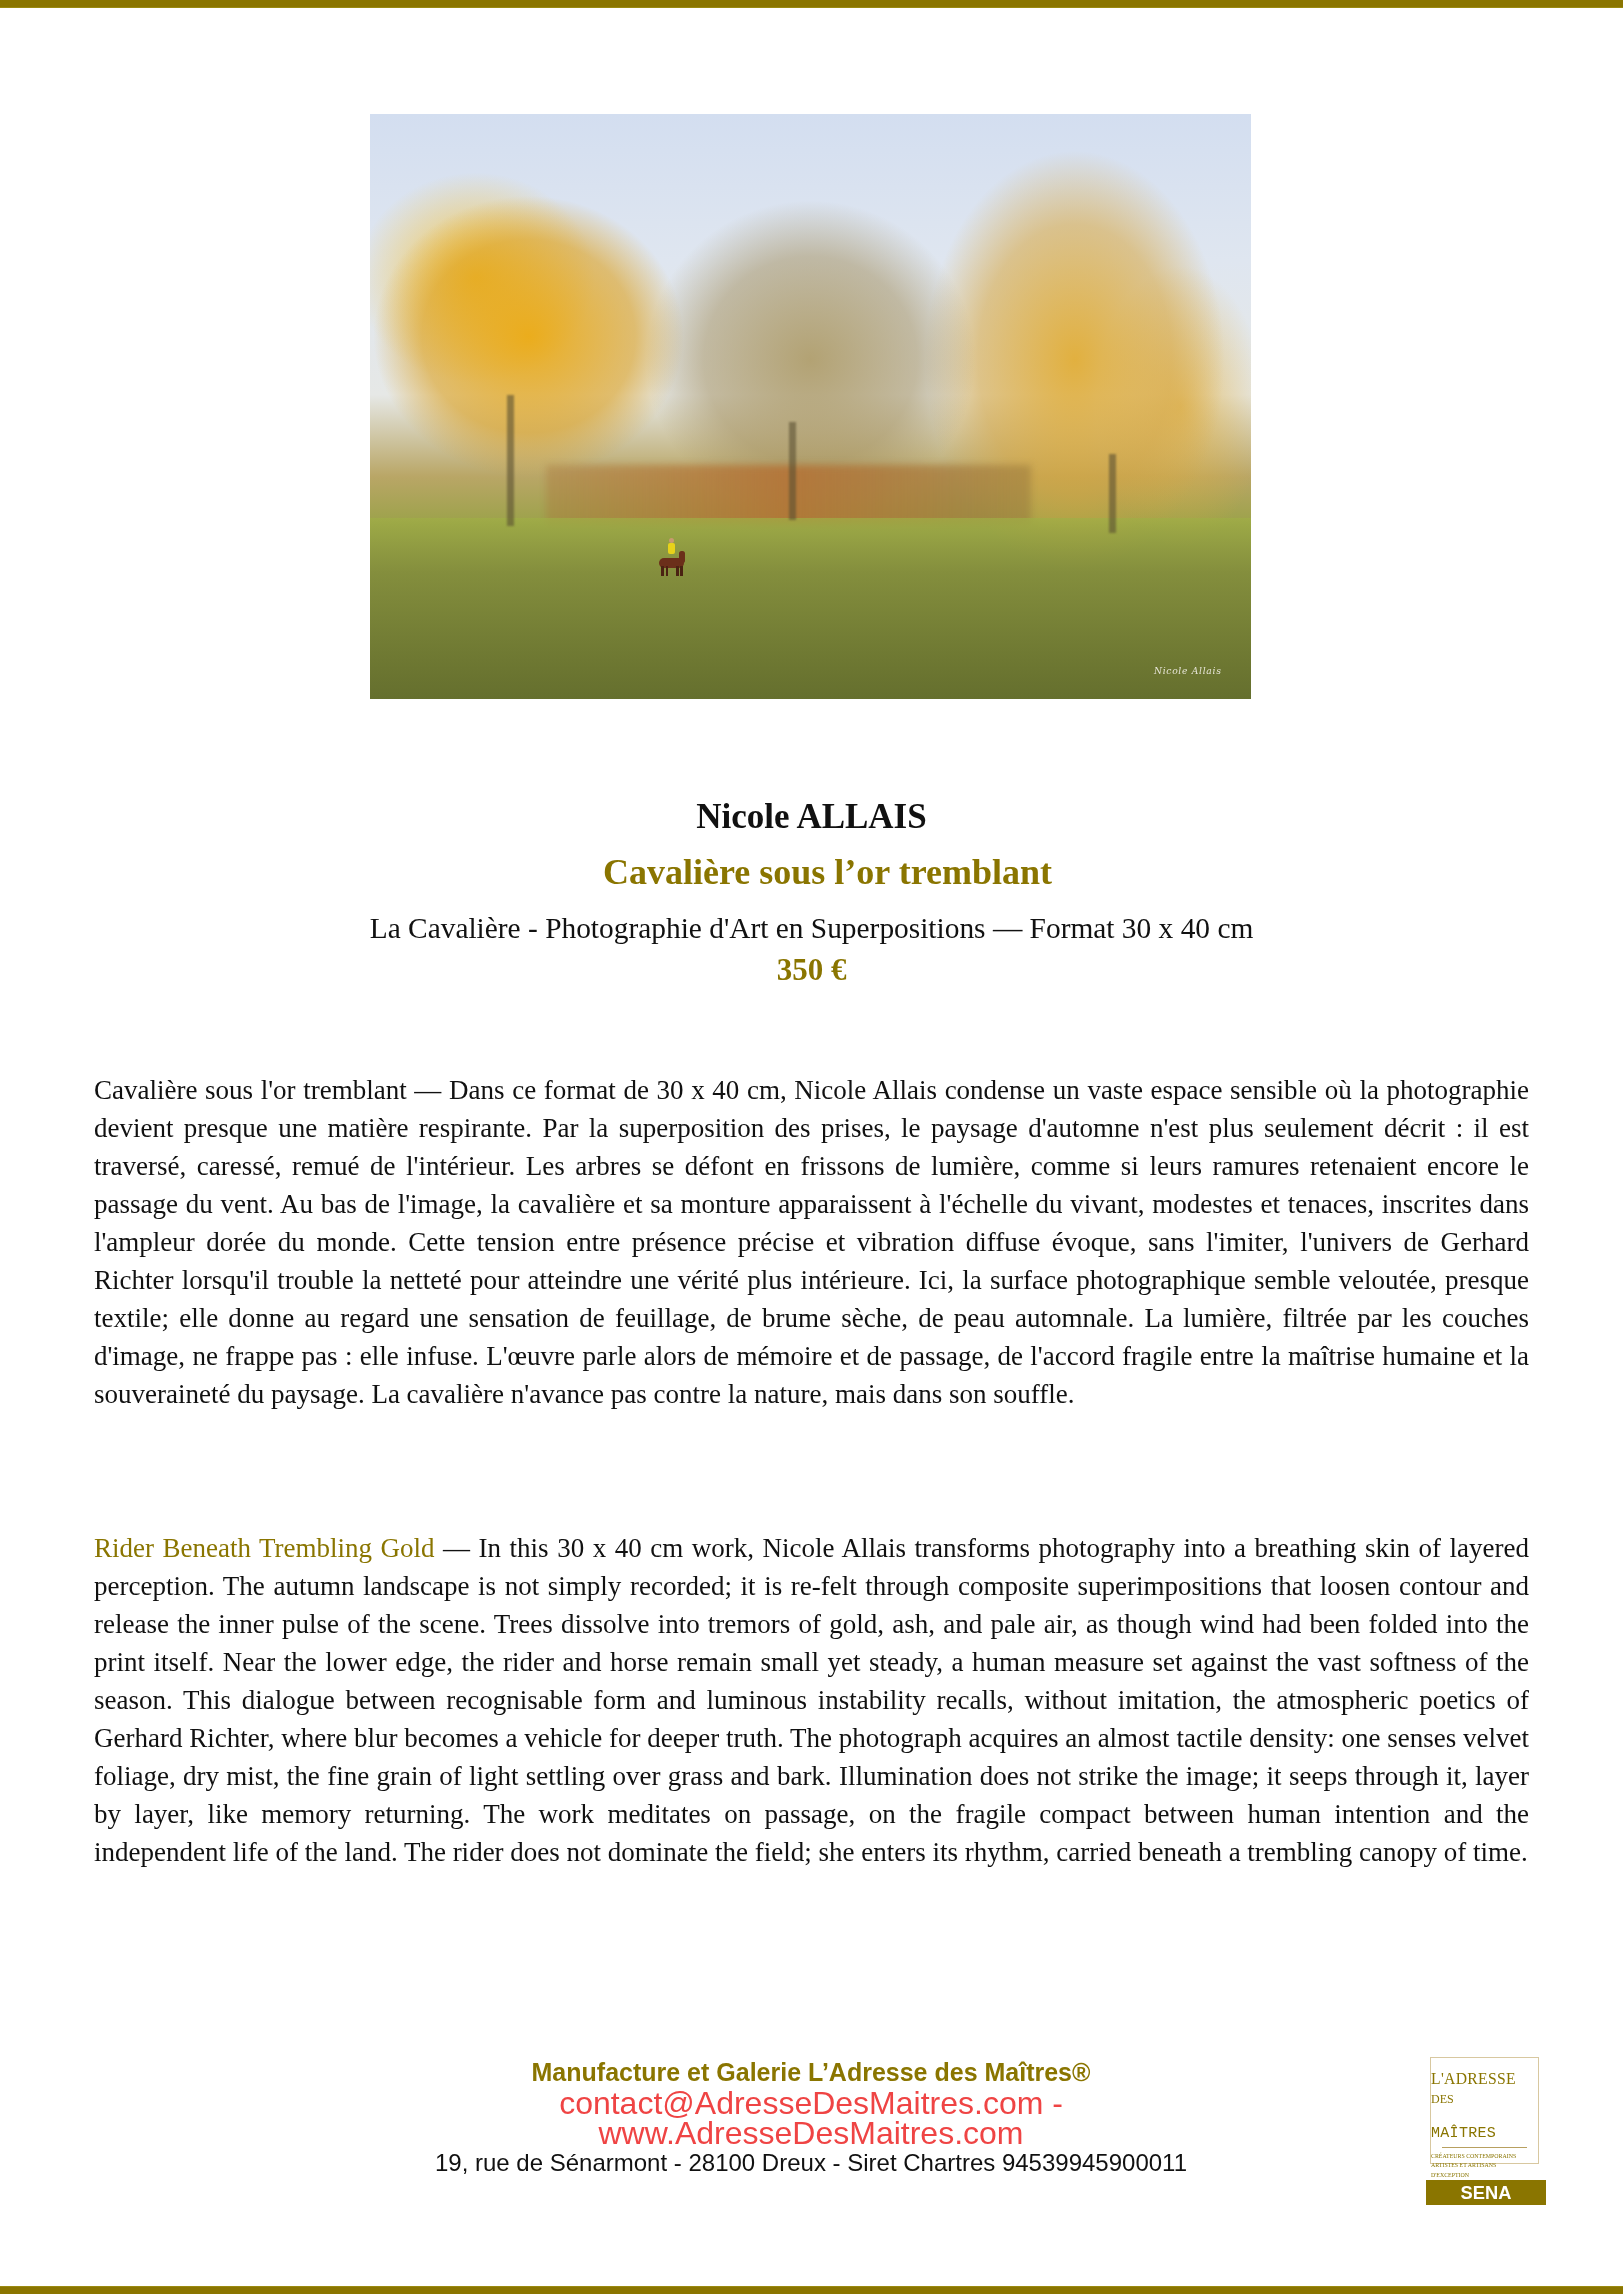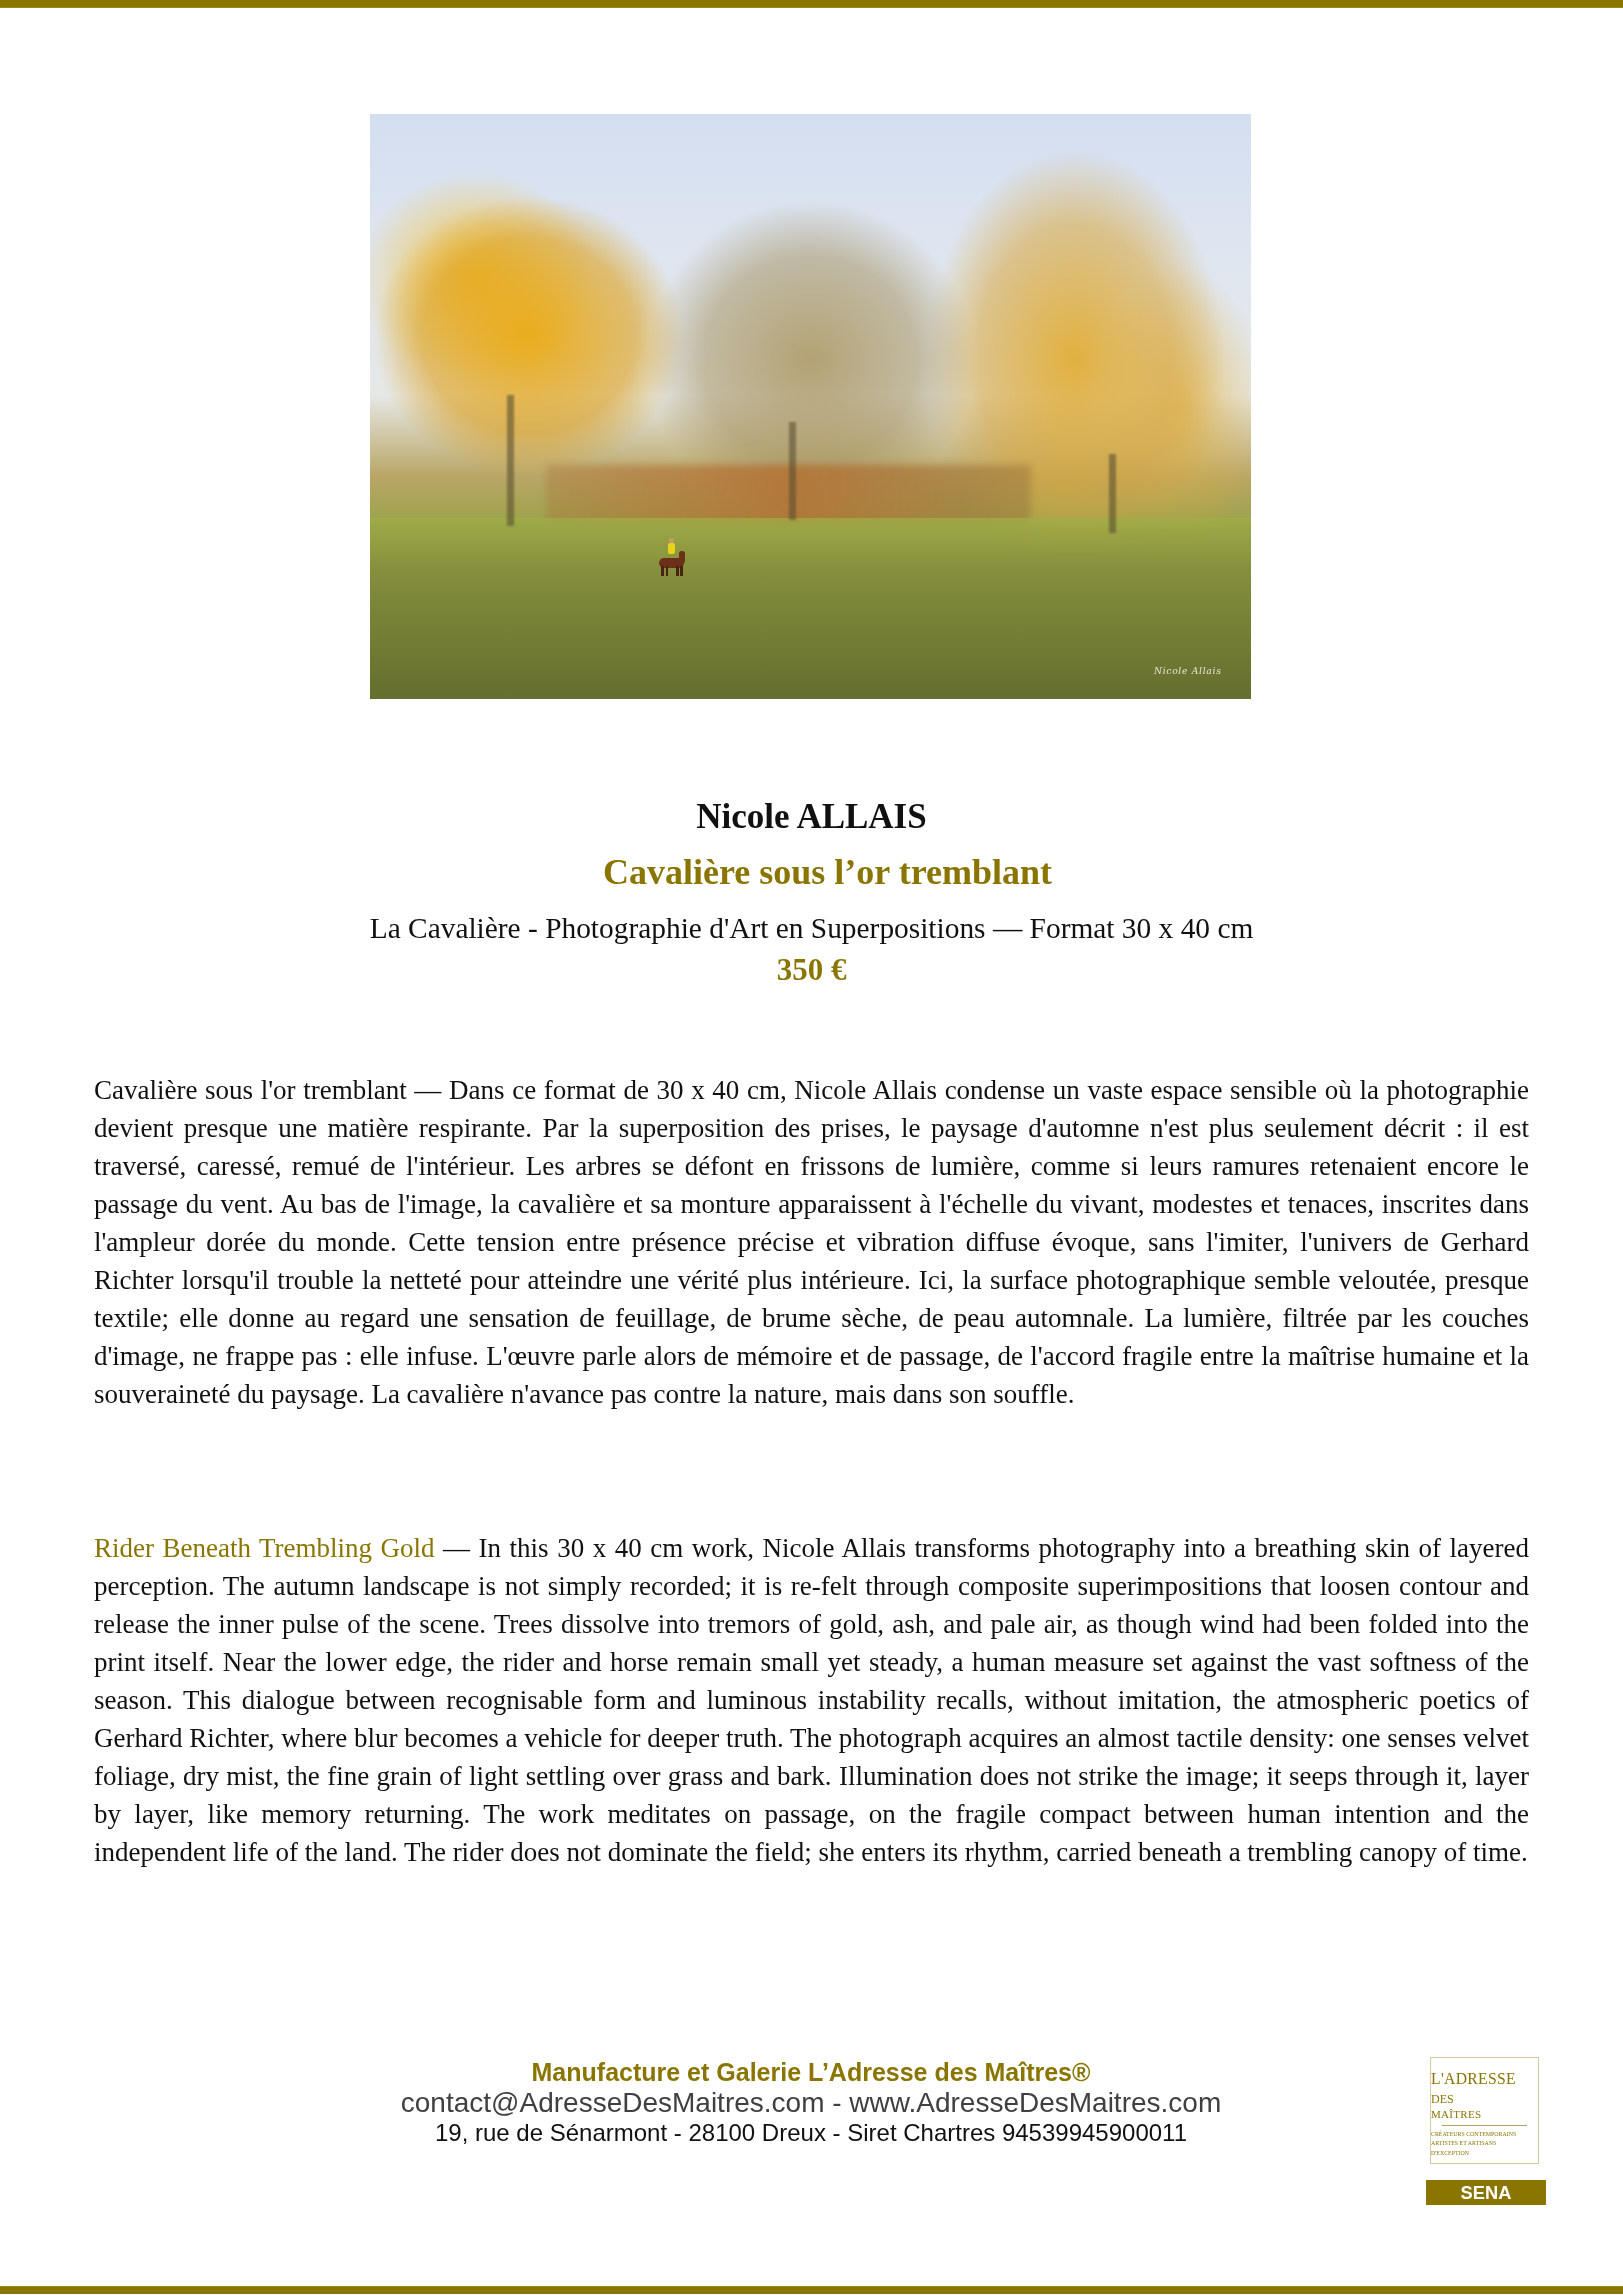--- a/index.html
+++ b/index.html
@@ -44,29 +44,29 @@
   .desc { position: absolute; left: 94px; width: 1435px; font-family: "Liberation Serif", serif;
           font-size: 27px; line-height: 38px; text-align: justify; color: #111; margin: 0; }
   .desc-fr { top: 1071px; }
   .desc-en { top: 1529px; }
   .accent { color: #8a7500; }
 
   
   .footer { position: absolute; left: 353px; width: 916px; top: 2057px; text-align: center;
             font-family: "Liberation Sans", sans-serif; }
   .footer .l1 { font-weight: bold; font-size: 25px; color: #8a7500; line-height: 31px; }
-  .footer .l2 { font-size: 28px; color: #404040; line-height: 30px; }
+  .footer .l2 { font-size: 32px; color: #ef4444; line-height: 30px; }
   .footer .l3 { font-weight: bold; font-size: 26px; color: #8a7500; line-height: 31px; }
   .footer .l4 { font-size: 24px; color: #111; line-height: 30px; }
 
   .logo { position: absolute; left: 1430px; top: 2057px; width: 109px; height: 107px; border: 1.3px solid #d8c8a0;
           box-sizing: border-box; text-align: left; font-family: "Liberation Serif", serif; color: #8a7500; }
   .logo .a { font-size: 15.7px; margin-top: 11.8px; letter-spacing: 0.3px; }
   .logo .b { font-size: 12px; margin-top: 3.9px; }
-  .logo .c { font-size: 11px; margin-top: 1px; letter-spacing: 0.3px; }
+  .logo .c { font-size: 15px; margin-top: 18px; letter-spacing: 0.3px; font-family: Liberation Mono, monospace; }
   .logo .rule { width: 85px; height: 0.7px; background: #b8a060; margin: 5.2px auto 4.6px auto; }
   .logo .d { font-size: 5.9px; line-height: 9.2px; }
   .sena { position: absolute; left: 1426px; top: 2180px; width: 120px; height: 25px; background: #8a7500; color: #ffffff;
           font-family: "Liberation Sans", sans-serif; font-weight: bold; font-size: 18.3px; text-align: center; line-height: 25px; }
 </style>
 </head>
 <body>
 
 <div class="bar bar-top"></div>
 

